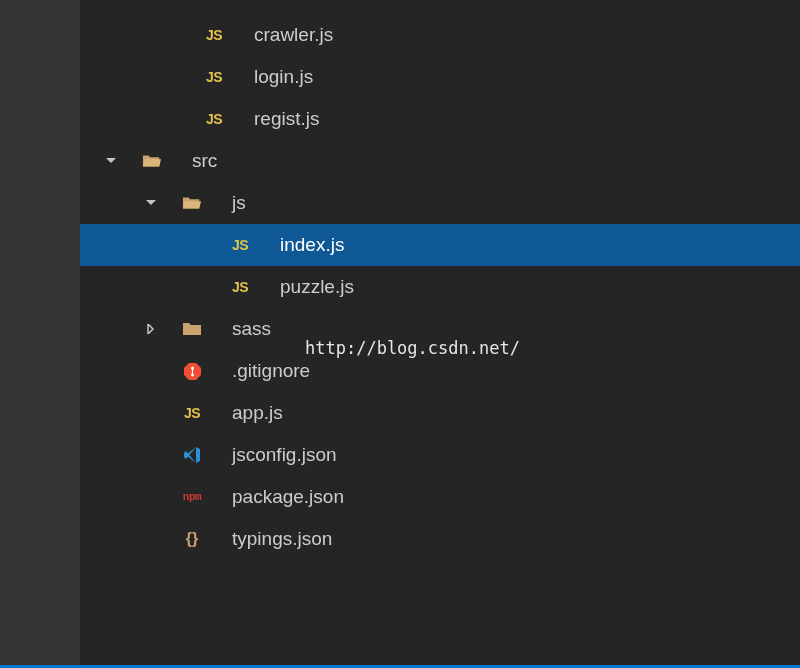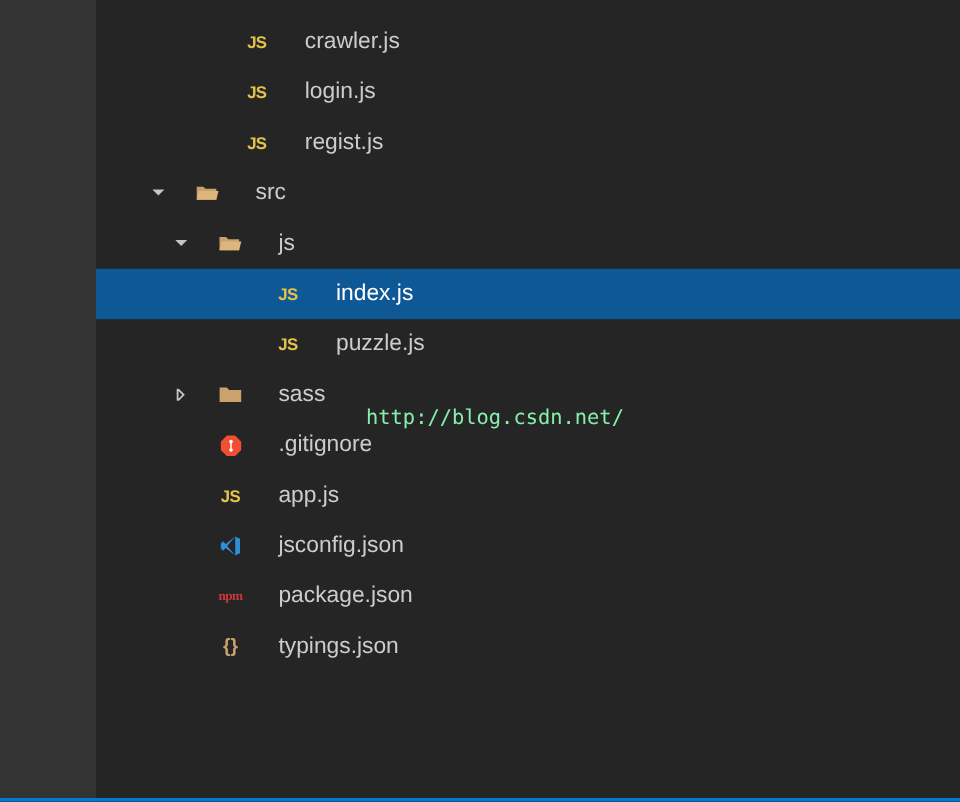--- a/index.html
+++ b/index.html
@@ -62,43 +62,43 @@
     .icon-git svg { width: 17px; height: 17px; }
     .icon-json-braces {
       color: #c9a26d;
       font-size: 16px;
       font-weight: 600;
     }
     .icon-gulp svg { width: 10px; height: 18px; }
     .icon-vscode svg { width: 18px; height: 18px; }
     .icon-npm {
       color: #cb3837;
-      font-family: Liberation Serif, serif;
+      font-family: Liberation Mono, monospace;
       font-size: 11px;
       font-weight: 700;
       letter-spacing: -0.5px;
     }
     .watermark {
       position: absolute;
       left: 305px;
       top: 338px;
-      color: #86efac;
+      color: #e5e5e5;
       font-family: monospace;
       font-size: 17px;
       pointer-events: none;
     }
     .bottom-bar {
       position: absolute;
       bottom: 0;
       left: 0;
       right: 0;
       height: 3px;
       background: #007acc;
     }
-    .pad-1 { padding-left: 45px; }
+    .pad-1 { padding-left: 24px; }
     .pad-2 { padding-left: 64px; }
     .pad-3 { padding-left: 86px; }
     .pad-4 { padding-left: 112px; }
   </style>
 </head>
 <body>
 
 <div class="activity-bar"></div>
 
 <div class="explorer" id="tree-root">

